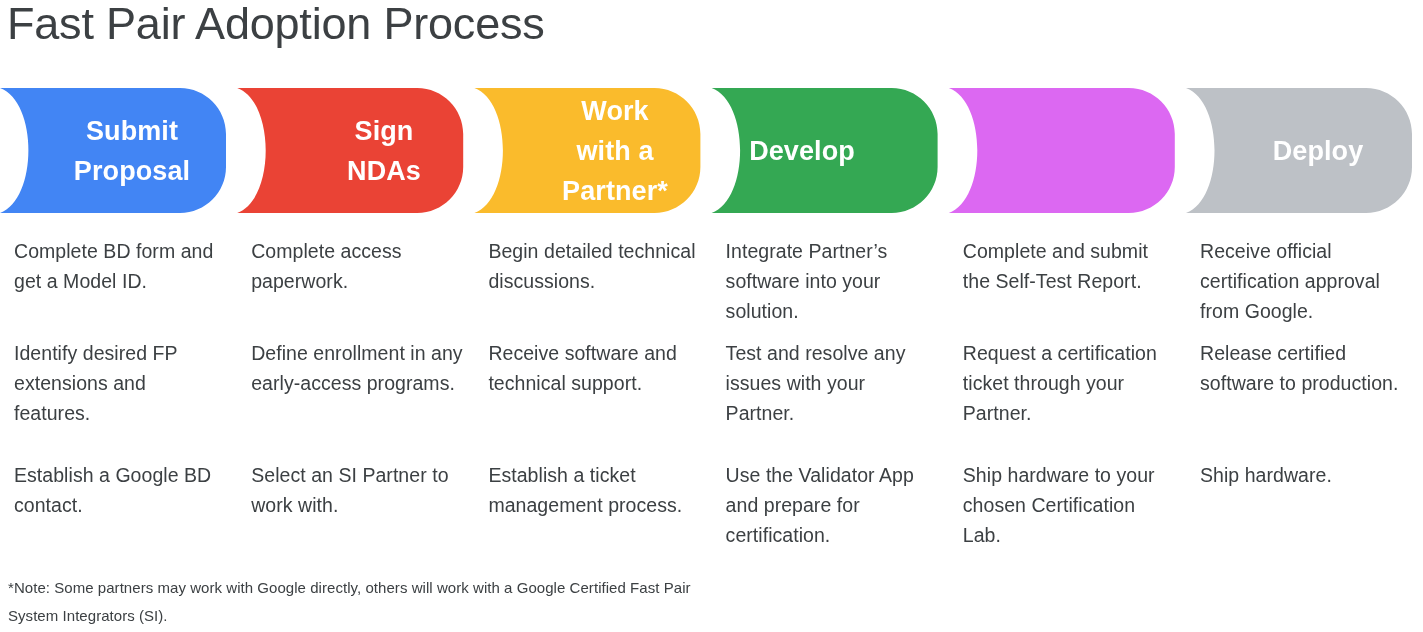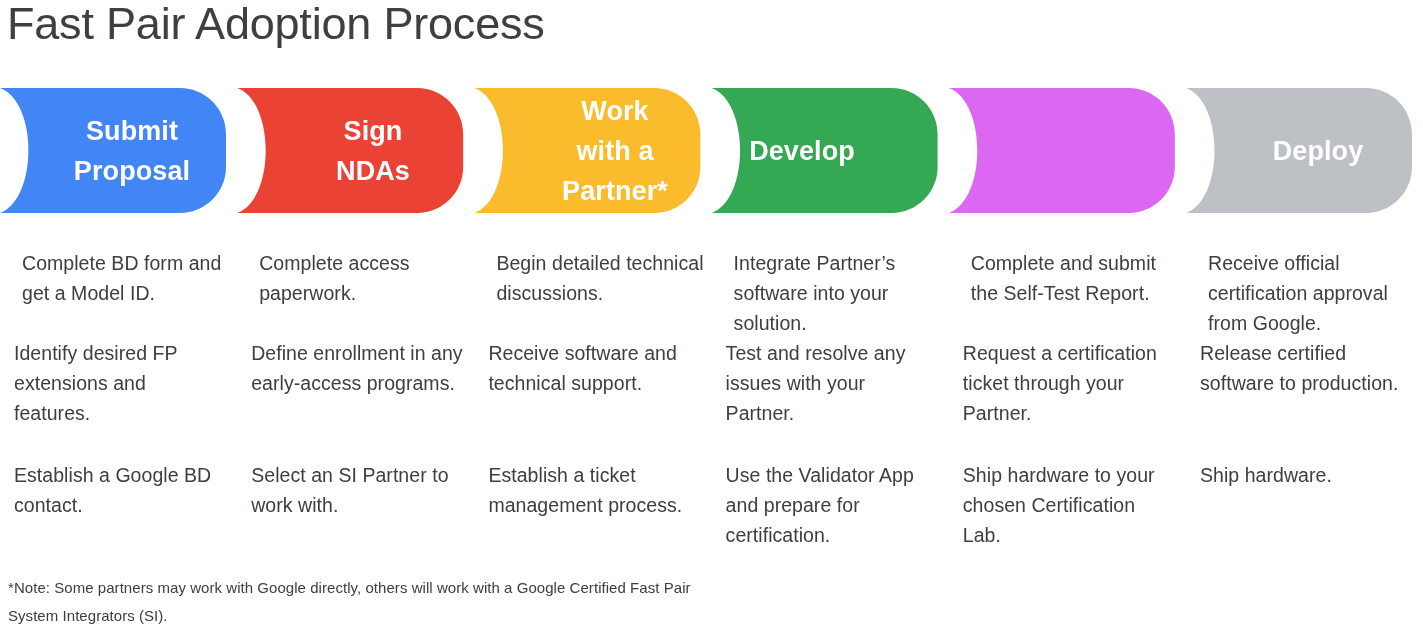--- a/index.html
+++ b/index.html
@@ -89,21 +89,21 @@
   }
   .col-cell {
     position: absolute;
     font-size: 19.5px;
     line-height: 30px;
     font-weight: 400;
     color: #3c4043;
     letter-spacing: 0.05px;
     width: 100%;
   }
-  .col-cell.r0 { top: 12px; margin-left: 8px; }
+  .col-cell.r0 { top: 0px; }
   .col-cell.r1 { top: 102px; }
   .col-cell.r2 { top: 224px; }
 
   
   .footnote {
     position: absolute;
     left: 8px;
     top: 574px;
     width: 700px;
     font-size: 15px;
@@ -127,21 +127,21 @@
           <path d="M 474.4 0 L 654.4 0 C 679.6999999999999 0 700.4 20.7 700.4 46 L 700.4 79 C 700.4 104.3 679.6999999999999 125 654.4 125 L 474.4 125 C 512.4 111.2 512.4 13.799999999999999 474.4 0 Z" fill="#FABB2C"></path>
           <path d="M 711.5999999999999 0 L 891.5999999999999 0 C 916.8999999999999 0 937.5999999999999 20.7 937.5999999999999 46 L 937.5999999999999 79 C 937.5999999999999 104.3 916.8999999999999 125 891.5999999999999 125 L 711.5999999999999 125 C 749.5999999999999 111.2 749.5999999999999 13.799999999999999 711.5999999999999 0 Z" fill="#34A853"></path>
           <path d="M 948.8 0 L 1128.8 0 C 1154.1 0 1174.8 20.7 1174.8 46 L 1174.8 79 C 1174.8 104.3 1154.1 125 1128.8 125 L 948.8 125 C 986.8 111.2 986.8 13.799999999999999 948.8 0 Z" fill="#DC68F2"></path>
           <path d="M 1186 0 L 1366 0 C 1391.3 0 1412 20.7 1412 46 L 1412 79 C 1412 104.3 1391.3 125 1366 125 L 1186 125 C 1224 111.2 1224 13.799999999999999 1186 0 Z" fill="#BDC1C6"></path>
         </g>
     </svg>
     <div class="chev-labels" id="chev-labels">
         <div class="chev-label" style="left: 38px; width: 188px;">
           <span>Submit<br>Proposal</span>
         </div>
-        <div class="chev-label" style="left: 279px; width: 188px;">
+        <div class="chev-label" style="left: 290px; width: 188px;">
           <span>Sign<br>NDAs</span>
         </div>
         <div class="chev-label" style="left: 521px; width: 188px;">
           <span>Work<br>with a<br>Partner*</span>
         </div>
         <div class="chev-label" style="left: 708px; width: 188px;">
           <span>Develop</span>
         </div>
         <div class="chev-label gray-label" style="left: 1224px; width: 188px;">
           <span>Deploy</span>

